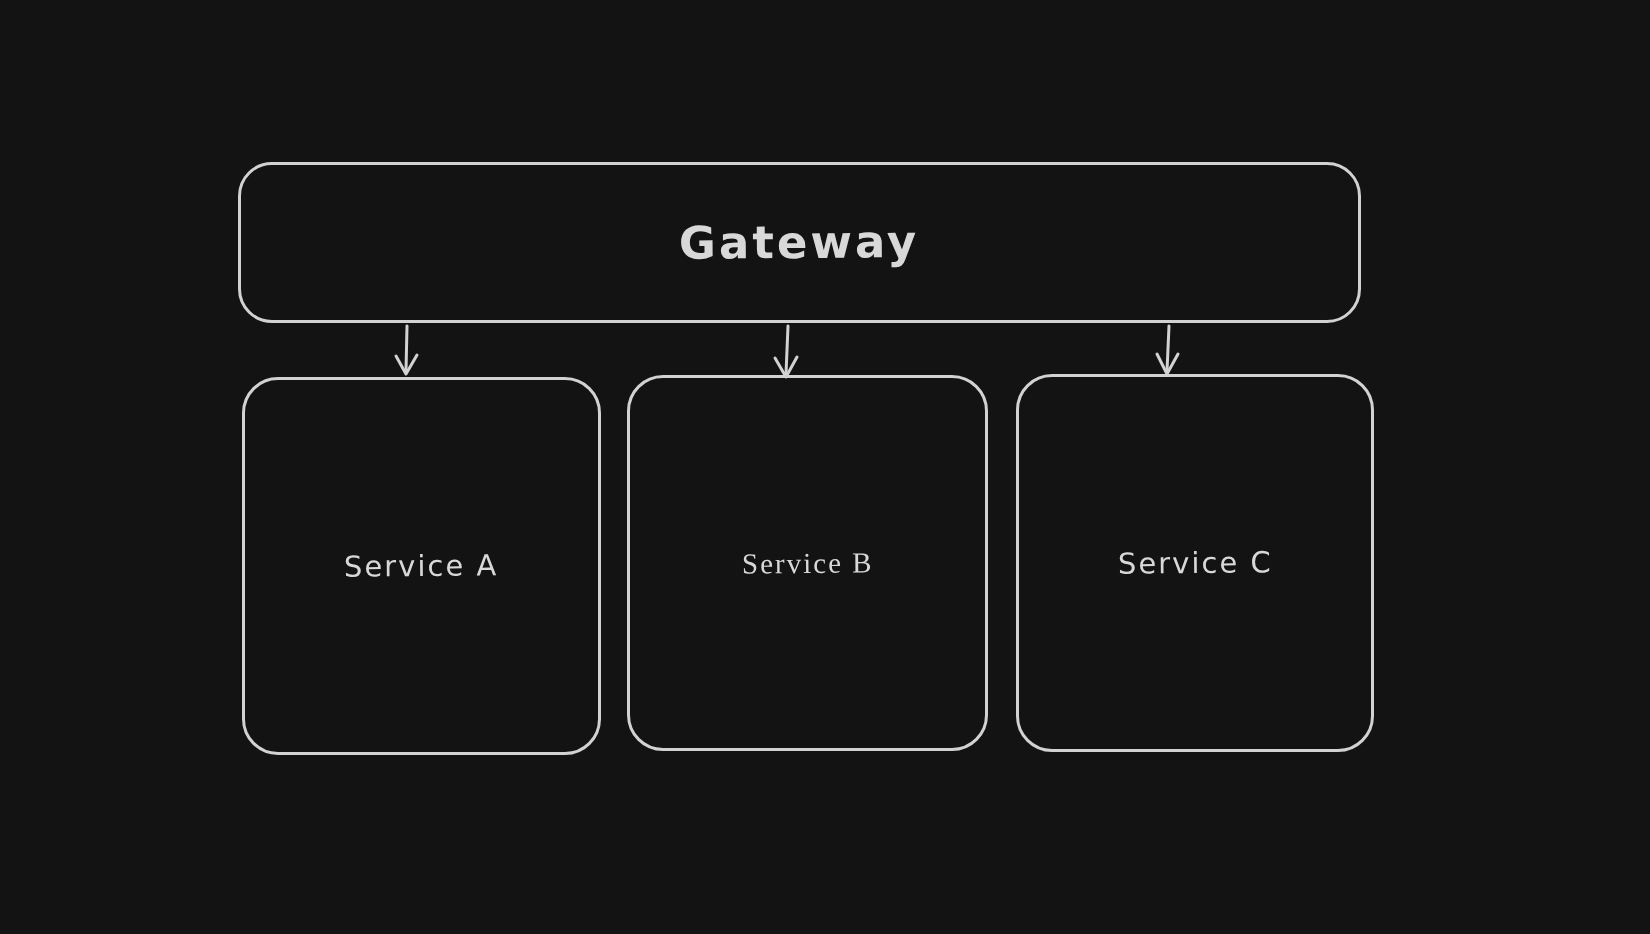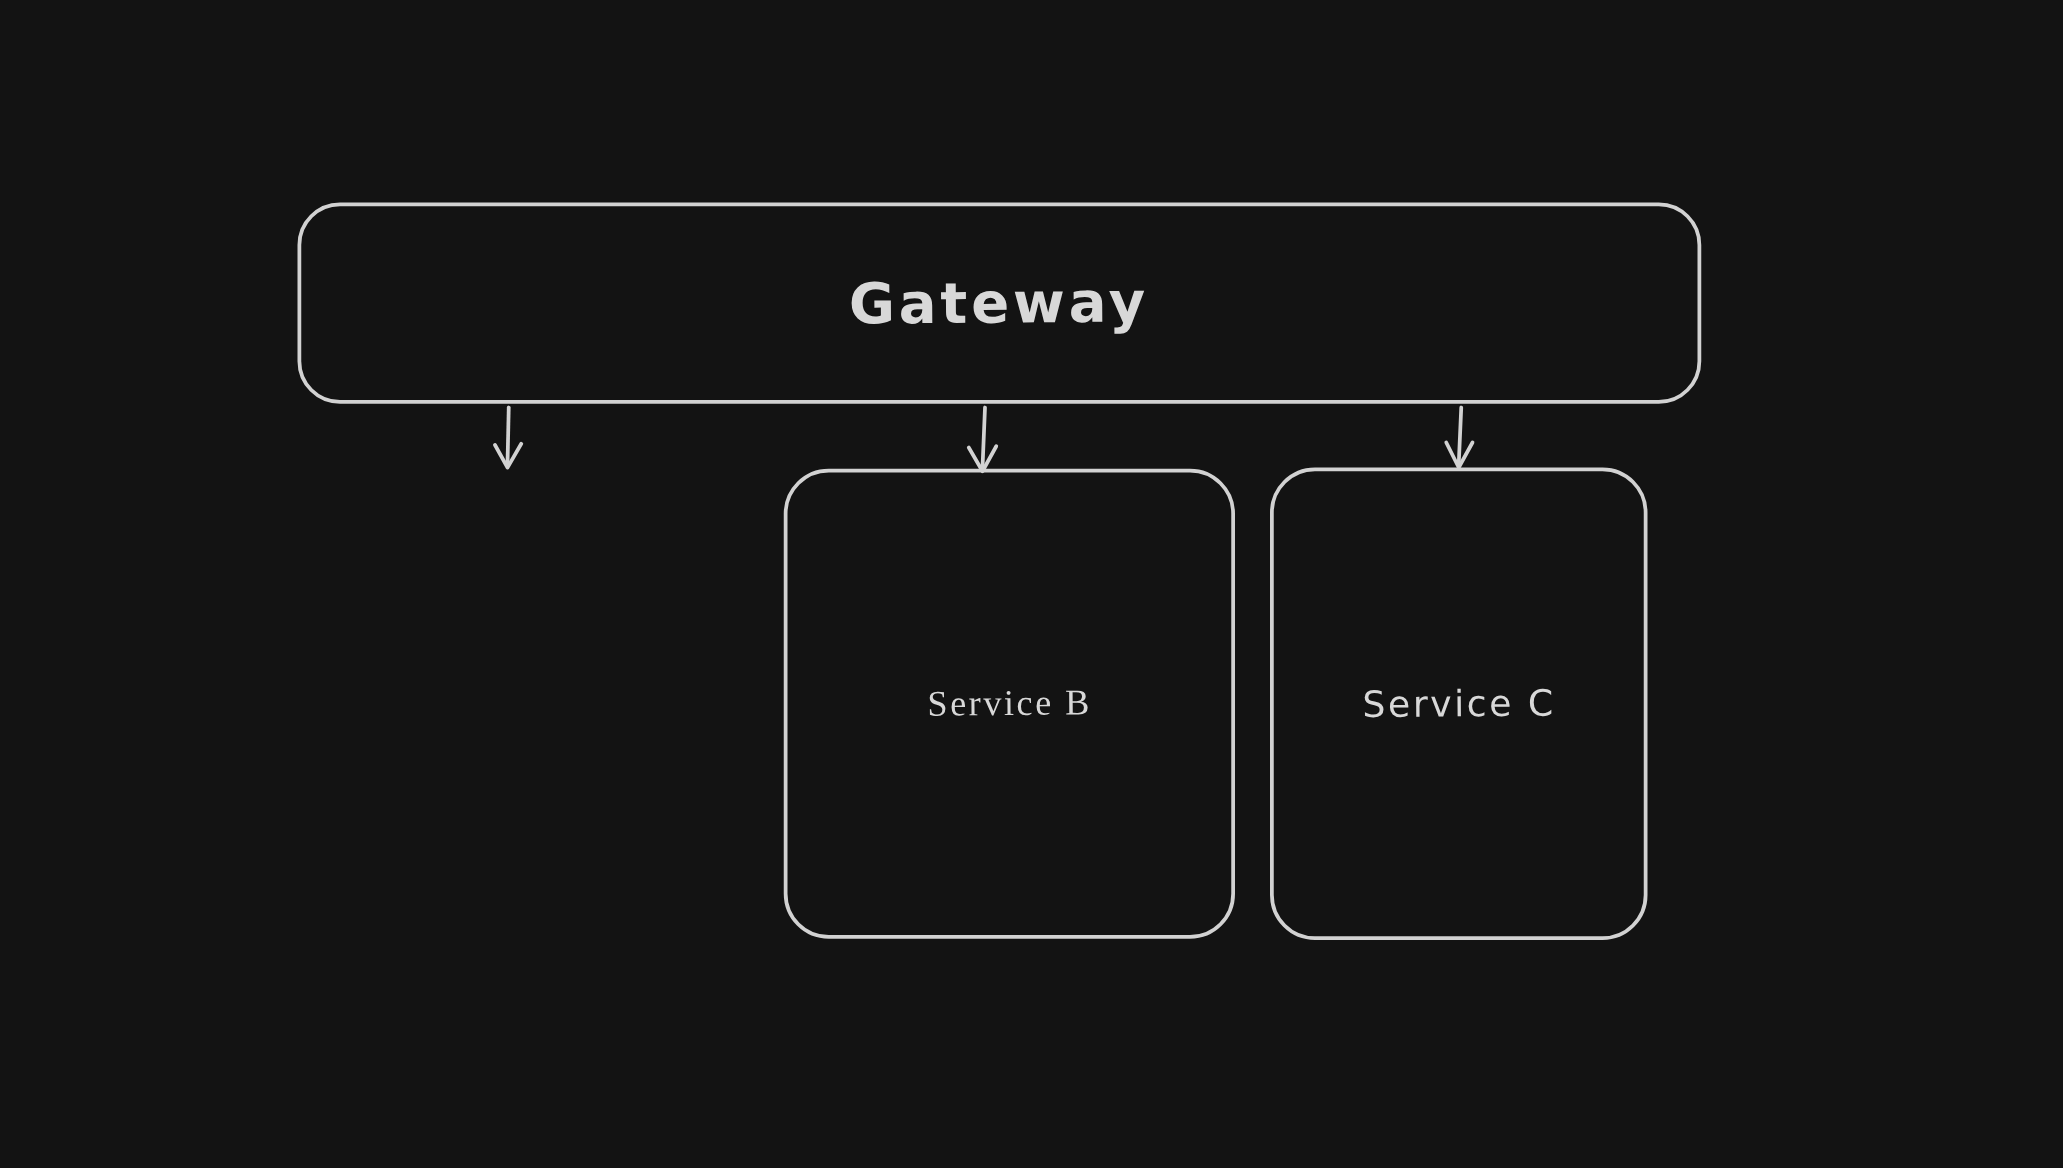--- a/index.html
+++ b/index.html
@@ -59,21 +59,21 @@
   .node-service-b {
     left: 611px;
     top: 375px;
     width: 361px;
     height: 376px;
     font-family: Liberation Serif, serif;
   }
   .node-service-c {
     left: 1000px;
     top: 374px;
-    width: 302px;
+    width: 358px;
     height: 378px;
   }
   .service-label {
     font-size: 29px;
     letter-spacing: 2px;
     transform: rotate(-0.5deg);
   }
   .arrows-layer {
     position: absolute;
     left: 0;
@@ -108,20 +108,23 @@
     <g class="arrow">
       <path d="M772 326 L770 374"></path>
       <path d="M759 358 L770 377 L781 357"></path>
     </g>
     <g class="arrow">
       <path d="M1153 326 L1151 371"></path>
       <path d="M1141 354 L1151 374 L1162 354"></path>
     </g>
   </svg>
 
+  <div class="node node-service node-service-a">
+    <span class="service-label">Service A</span>
+  </div>
 
   <div class="node node-service node-service-b">
     <span class="service-label">Service B</span>
   </div>
 
   <div class="node node-service node-service-c">
     <span class="service-label">Service C</span>
   </div>
 
 </div>

